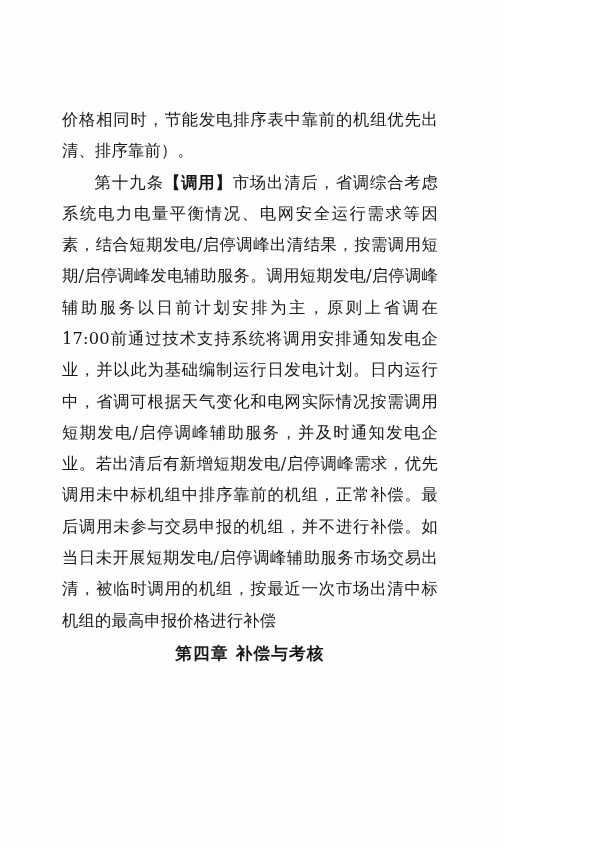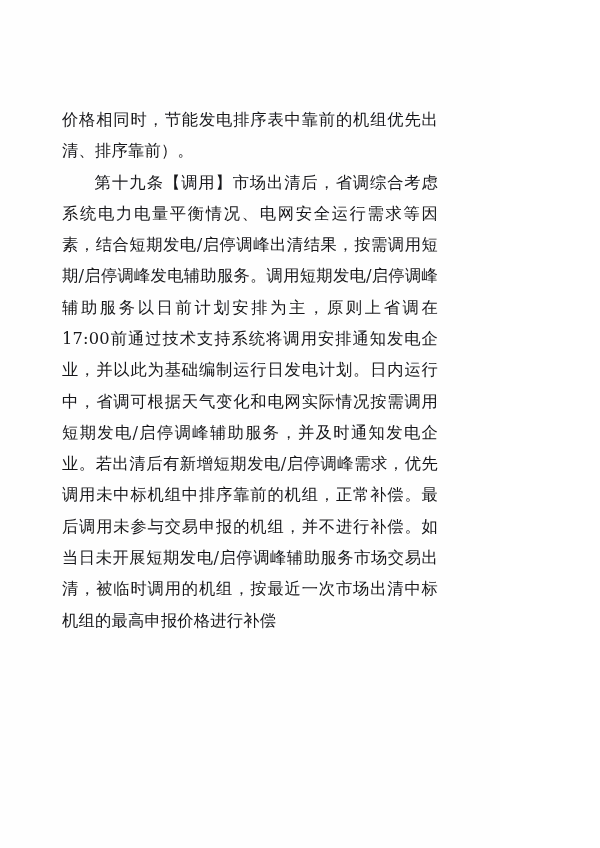--- a/index.html
+++ b/index.html
@@ -43,32 +43,33 @@
     font-weight: bold;
     font-size: 16.6px;
     line-height: 1.92;
     letter-spacing: 1.2px;
   }
   .art-label {
     font-weight: normal;
     letter-spacing: 0.4px;
   }
   .bracket-term {
-    font-weight: normal;
+    font-weight: bold;
   }
   .tight {
     margin-top: 0;
   }
 </style>
 </head>
 <body>
 
 <div class="page">
   <div class="doc-body">
 
     <p class="para">价格相同时，节能发电排序表中靠前的机组优先出清、排序靠前）。</p>
 
     <p class="para indent"><span class="art-label">第十九条</span><span class="bracket-term">【调用】</span><span>市场出清后，省调综合考虑系统电力电量平衡情况、电网安全运行需求等因素，结合短期发电/启停调峰出清结果，按需调用短期/启停调峰发电辅助服务。调用短期发电/启停调峰辅助服务以日前计划安排为主，原则上省调在17:00前通过技术支持系统将调用安排通知发电企业，并以此为基础编制运行日发电计划。日内运行中，省调可根据天气变化和电网实际情况按需调用短期发电/启停调峰辅助服务，并及时通知发电企业。若出清后有新增短期发电/启停调峰需求，优先调用未中标机组中排序靠前的机组，正常补偿。最后调用未参与交易申报的机组，并不进行补偿。如当日未开展短期发电/启停调峰辅助服务市场交易出清，被临时调用的机组，按最近一次市场出清中标机组的最高申报价格进行补偿</span></p>
 
+    <p class="chapter-heading">第四章  补偿与考核</p>
 
 
   </div>
 </div>
 
 </body></html>

